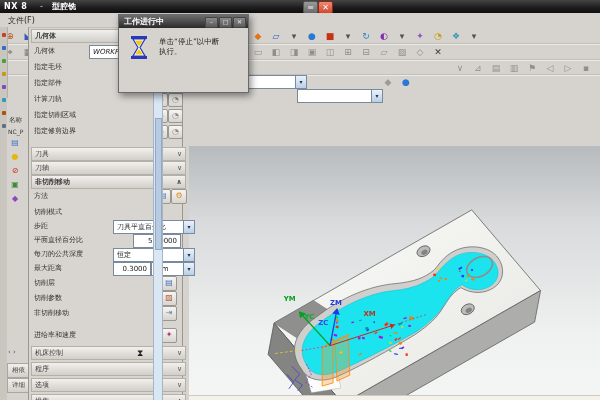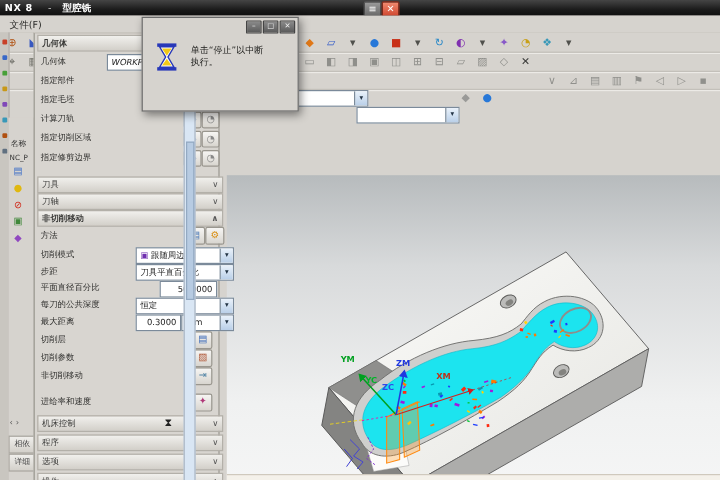--- a/index.html
+++ b/index.html
@@ -353,26 +353,26 @@
     <div class="dlabel" style="top:17px">几何体</div>
     <div class="combo dcombo" style="left:60px;top:17px;width:62px">
       <span style="font-style:italic">WORKPIECE</span>
       <span class="arr">▾</span>
     </div>
     <div class="ibtn" style="left:138px;top:16px"><span style="color:#c88818">✎</span></div>
 
     <div style="position:absolute;left:0;top:31px;width:153px">
 
     <div style="position:relative;height:16px">
-        <span class="dlabel" style="top:2px">指定部件</span>
+        <span class="dlabel" style="top:2px">指定毛坯</span>
         <span class="ibtn small" style="left:124px;top:2px"><span style="color:#5878a8">◇</span></span>
         <span class="ibtn small" style="left:139px;top:2px"><span style="color:#888">◔</span></span>
       </div>
         <div style="position:relative;height:16px">
-        <span class="dlabel" style="top:2px">指定毛坯</span>
+        <span class="dlabel" style="top:2px">指定部件</span>
         <span class="ibtn small" style="left:124px;top:2px"><span style="color:#5878a8">◇</span></span>
         <span class="ibtn small" style="left:139px;top:2px"><span style="color:#888">◔</span></span>
       </div>
         <div style="position:relative;height:16px">
         <span class="dlabel" style="top:2px">计算刀轨</span>
         <span class="ibtn small" style="left:124px;top:2px"><span style="color:#5878a8">◇</span></span>
         <span class="ibtn small" style="left:139px;top:2px"><span style="color:#888">◔</span></span>
       </div>
         <div style="position:relative;height:16px">
         <span class="dlabel" style="top:2px">指定切削区域</span>
@@ -398,25 +398,20 @@
     <div class="sechdr" style="top:147px">
       <span>非切削移动</span>
       <span class="chev">∧</span>
     </div>
 
     <div class="dlabel" style="top:162px">方法</div>
     <div class="ibtn" style="left:126px;top:161px"><span style="color:#4878b8">▤</span></div>
     <div class="ibtn" style="left:142px;top:161px"><span style="color:#d89018">⚙</span></div>
 
     <div class="dlabel" style="top:178px">切削模式</div>
-    <div class="combo dcombo" style="left:84px;top:178px;width:66px">
-      <span style="color:#7030b0">▣</span>
-      <span>跟随周边</span>
-      <span class="arr">▾</span>
-    </div>
 
     <div class="dlabel" style="top:192px">步距</div>
     <div class="combo dcombo" style="left:84px;top:192px;width:66px">
       <span>刀具平直百分比</span>
       <span class="arr">▾</span>
     </div>
 
     <div class="dlabel" style="top:206px">平面直径百分比</div>
     <div class="numfield" style="left:104px;top:206px;width:40px">50.0000</div>
 
@@ -464,20 +459,21 @@
         <span class="chev">∧</span>
       </div>
       </div>
     <div class="busycursor" style="left:108px;top:320px">⧗</div>
   </div>
   <div id="dlg-scroll" class="abs">
       <div class="thumb"></div>
     </div>
 
   <div id="progdlg" class="abs">
+    <div class="ptitle">工作进行中</div>
     <div class="pwbtn" style="right:30px">–</div>
     <div class="pwbtn" style="right:16px">□</div>
     <div class="pwbtn" style="right:2px">✕</div>
     <svg id="hourglass" width="18" height="23" viewBox="0 0 18 23">
       <rect x="1" y="0" width="16" height="3" fill="#2838b8"></rect>
       <rect x="1" y="20" width="16" height="3" fill="#2838b8"></rect>
       <path d="M3,3 L15,3 L10,11.5 L15,20 L3,20 L8,11.5 Z" fill="#ffffff" stroke="#2838b8" stroke-width="1.2"></path>
       <path d="M5,4.5 L13,4.5 L9,10.5 Z" fill="#f0c818"></path>
       <path d="M9,13 L13,18.5 L5,18.5 Z" fill="#f0c818"></path>
     </svg>

